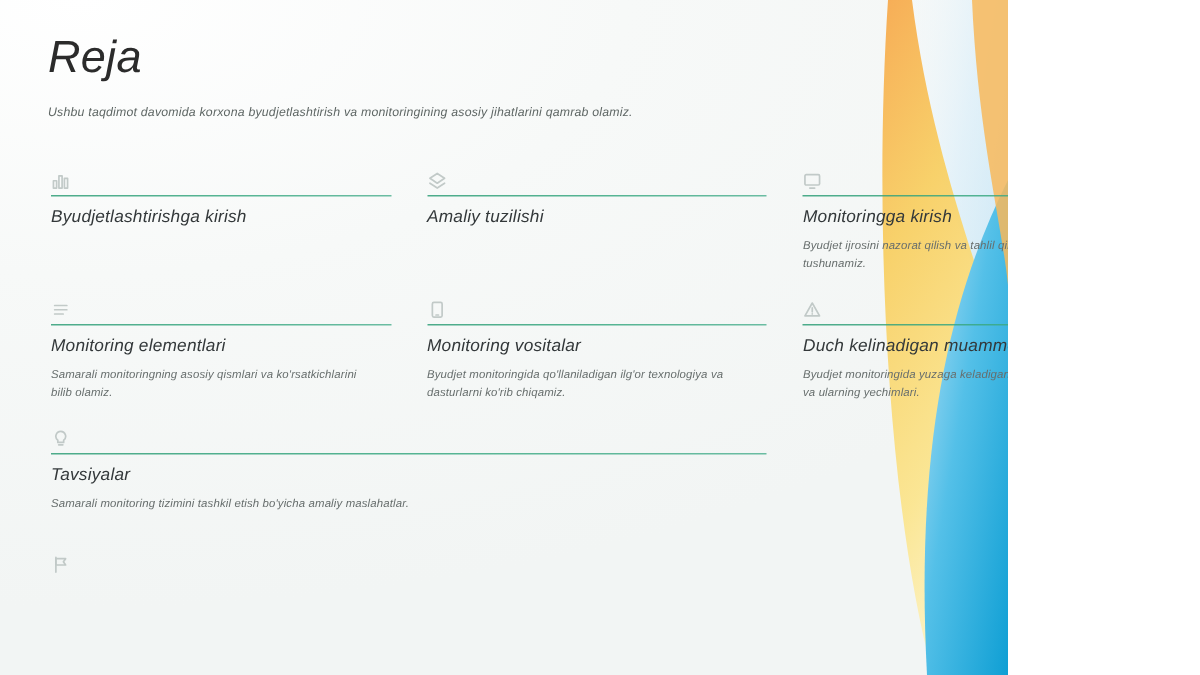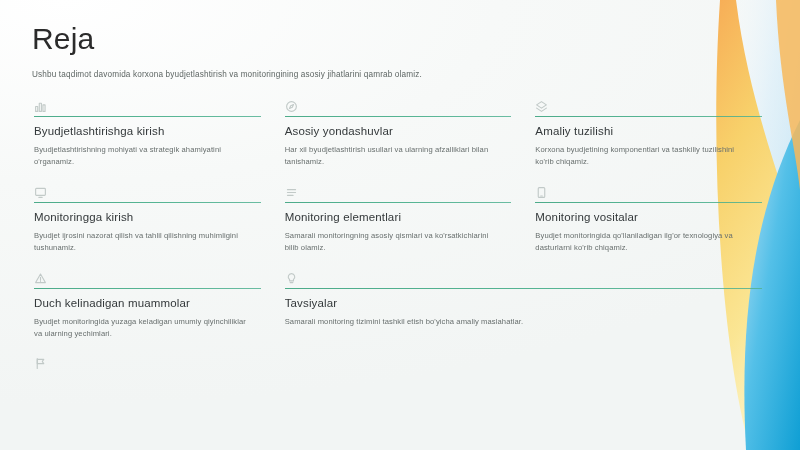--- a/index.html
+++ b/index.html
@@ -7,24 +7,25 @@
   body {
     font-family:"Liberation Sans", sans-serif;
     background:#ffffff;
     overflow:hidden;
     position:relative;
   }
 
   
   #slide {
     position:absolute; inset:0;
-    width:800px; height:450px;
+    width:672px; height:450px;
     background:
       radial-gradient(120% 90% at 8% 0%, #ffffff 0%, #f7f9f8 45%, #f2f5f4 100%);
     overflow:hidden;
+    font-style:italic;
   }
 
   
   .deco { position:absolute; top:0; right:0; height:450px; width:200px; pointer-events:none; }
   .deco svg { display:block; width:200px; height:450px; }
 
   
   .content { position:absolute; left:0; top:0; width:800px; height:450px; padding:22px 28px 8px 32px; }
 
   .page-title {
@@ -33,21 +34,21 @@
     color:#2b2b2b;
     letter-spacing:.2px;
     line-height:1.1;
     margin-bottom:14px;
   }
   .subtitle {
     font-size:8.2px;
     color:#5e6664;
     letter-spacing:.15px;
     line-height:1.35;
-    margin-bottom:14px;
+    margin-bottom:28px;
     max-width:690px;
   }
 
   
   .grid {
     display:grid;
     grid-template-columns:repeat(3, 1fr);
     column-gap:12px;
     row-gap:0px;
   }
@@ -132,43 +133,30 @@
         <div class="card">
           <div class="card-icon">
             <svg viewBox="0 0 16 16" xmlns="http://www.w3.org/2000/svg">
               <rect x="2" y="8" width="2.6" height="6" stroke="currentColor" fill="none" stroke-width="1.4" stroke-linecap="round" stroke-linejoin="round"></rect>
               <rect x="6.5" y="4" width="2.6" height="10" stroke="currentColor" fill="none" stroke-width="1.4" stroke-linecap="round" stroke-linejoin="round"></rect>
               <rect x="11" y="6" width="2.6" height="8" stroke="currentColor" fill="none" stroke-width="1.4" stroke-linecap="round" stroke-linejoin="round"></rect>
             </svg>
           </div>
           <div class="card-rule"></div>
           <div class="card-title">Byudjetlashtirishga kirish</div>
-          <div class="card-desc">Byudjetlashtirishning mohiyati va strategik ahamiyatini o'rganamiz.</div>
-        </div>
-        <div class="card">
-          <div class="card-icon">
-            <svg viewBox="0 0 16 16" xmlns="http://www.w3.org/2000/svg">
-              <circle cx="8" cy="8" r="6" stroke="currentColor" fill="none" stroke-width="1.4" stroke-linecap="round" stroke-linejoin="round"></circle>
-              <path d="M10.5 5.5 L9 9 L5.5 10.5 L7 7 Z" stroke="currentColor" fill="none" stroke-width="1.4" stroke-linecap="round" stroke-linejoin="round"></path>
-            </svg>
-          </div>
-          <div class="card-rule"></div>
-          <div class="card-title">Asosiy yondashuvlar</div>
-          <div class="card-desc">Har xil byudjetlashtirish usullari va ularning afzalliklari bilan tanishamiz.</div>
         </div>
         <div class="card">
           <div class="card-icon">
             <svg viewBox="0 0 16 16" xmlns="http://www.w3.org/2000/svg">
               <path d="M8 2 L14 6 L8 10 L2 6 Z" stroke="currentColor" fill="none" stroke-width="1.4" stroke-linecap="round" stroke-linejoin="round"></path>
               <path d="M2 10 L8 14 L14 10" stroke="currentColor" fill="none" stroke-width="1.4" stroke-linecap="round" stroke-linejoin="round"></path>
             </svg>
           </div>
           <div class="card-rule"></div>
           <div class="card-title">Amaliy tuzilishi</div>
-          <div class="card-desc">Korxona byudjetining komponentlari va tashkiliy tuzilishini ko'rib chiqamiz.</div>
         </div>
         <div class="card">
           <div class="card-icon">
             <svg viewBox="0 0 16 16" xmlns="http://www.w3.org/2000/svg">
               <rect x="2" y="3" width="12" height="8.5" rx="1" stroke="currentColor" fill="none" stroke-width="1.4" stroke-linecap="round" stroke-linejoin="round"></rect>
               <path d="M6 14 h4" stroke="currentColor" fill="none" stroke-width="1.4" stroke-linecap="round" stroke-linejoin="round"></path>
             </svg>
           </div>
           <div class="card-rule"></div>
           <div class="card-title">Monitoringga kirish</div>

